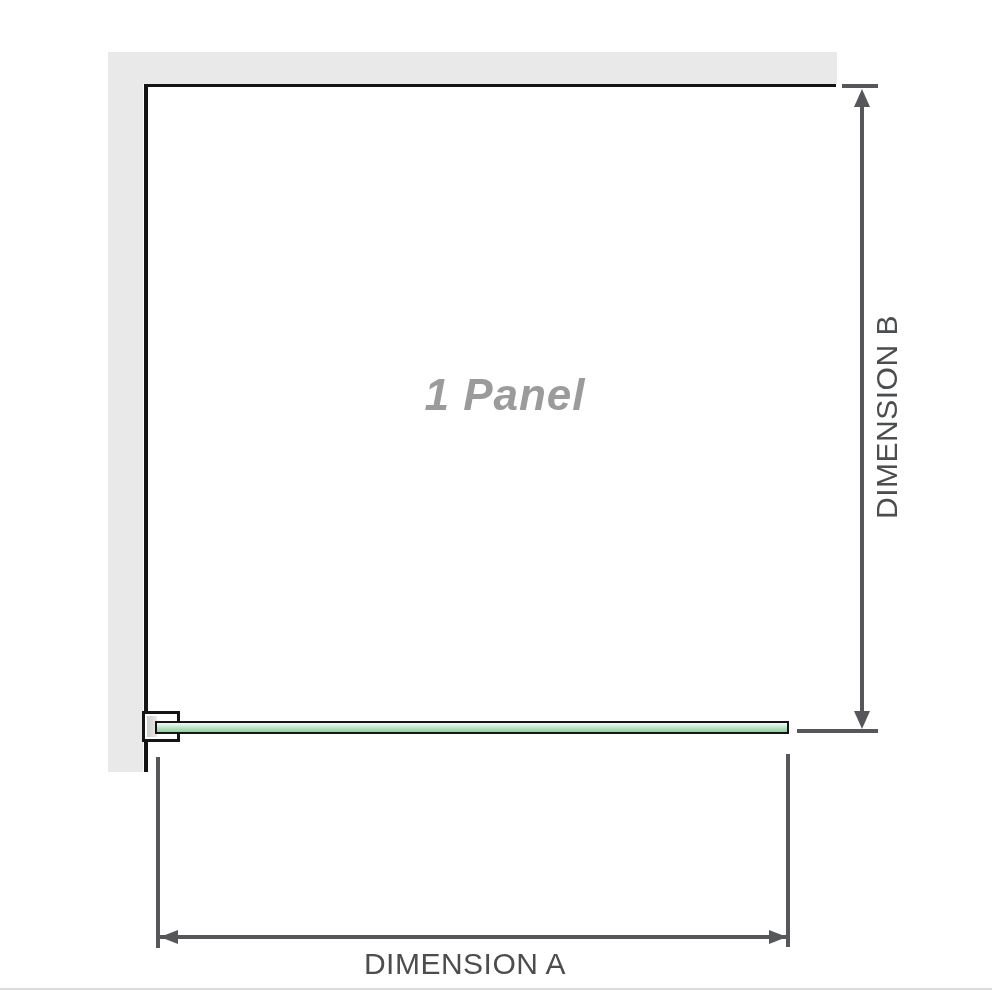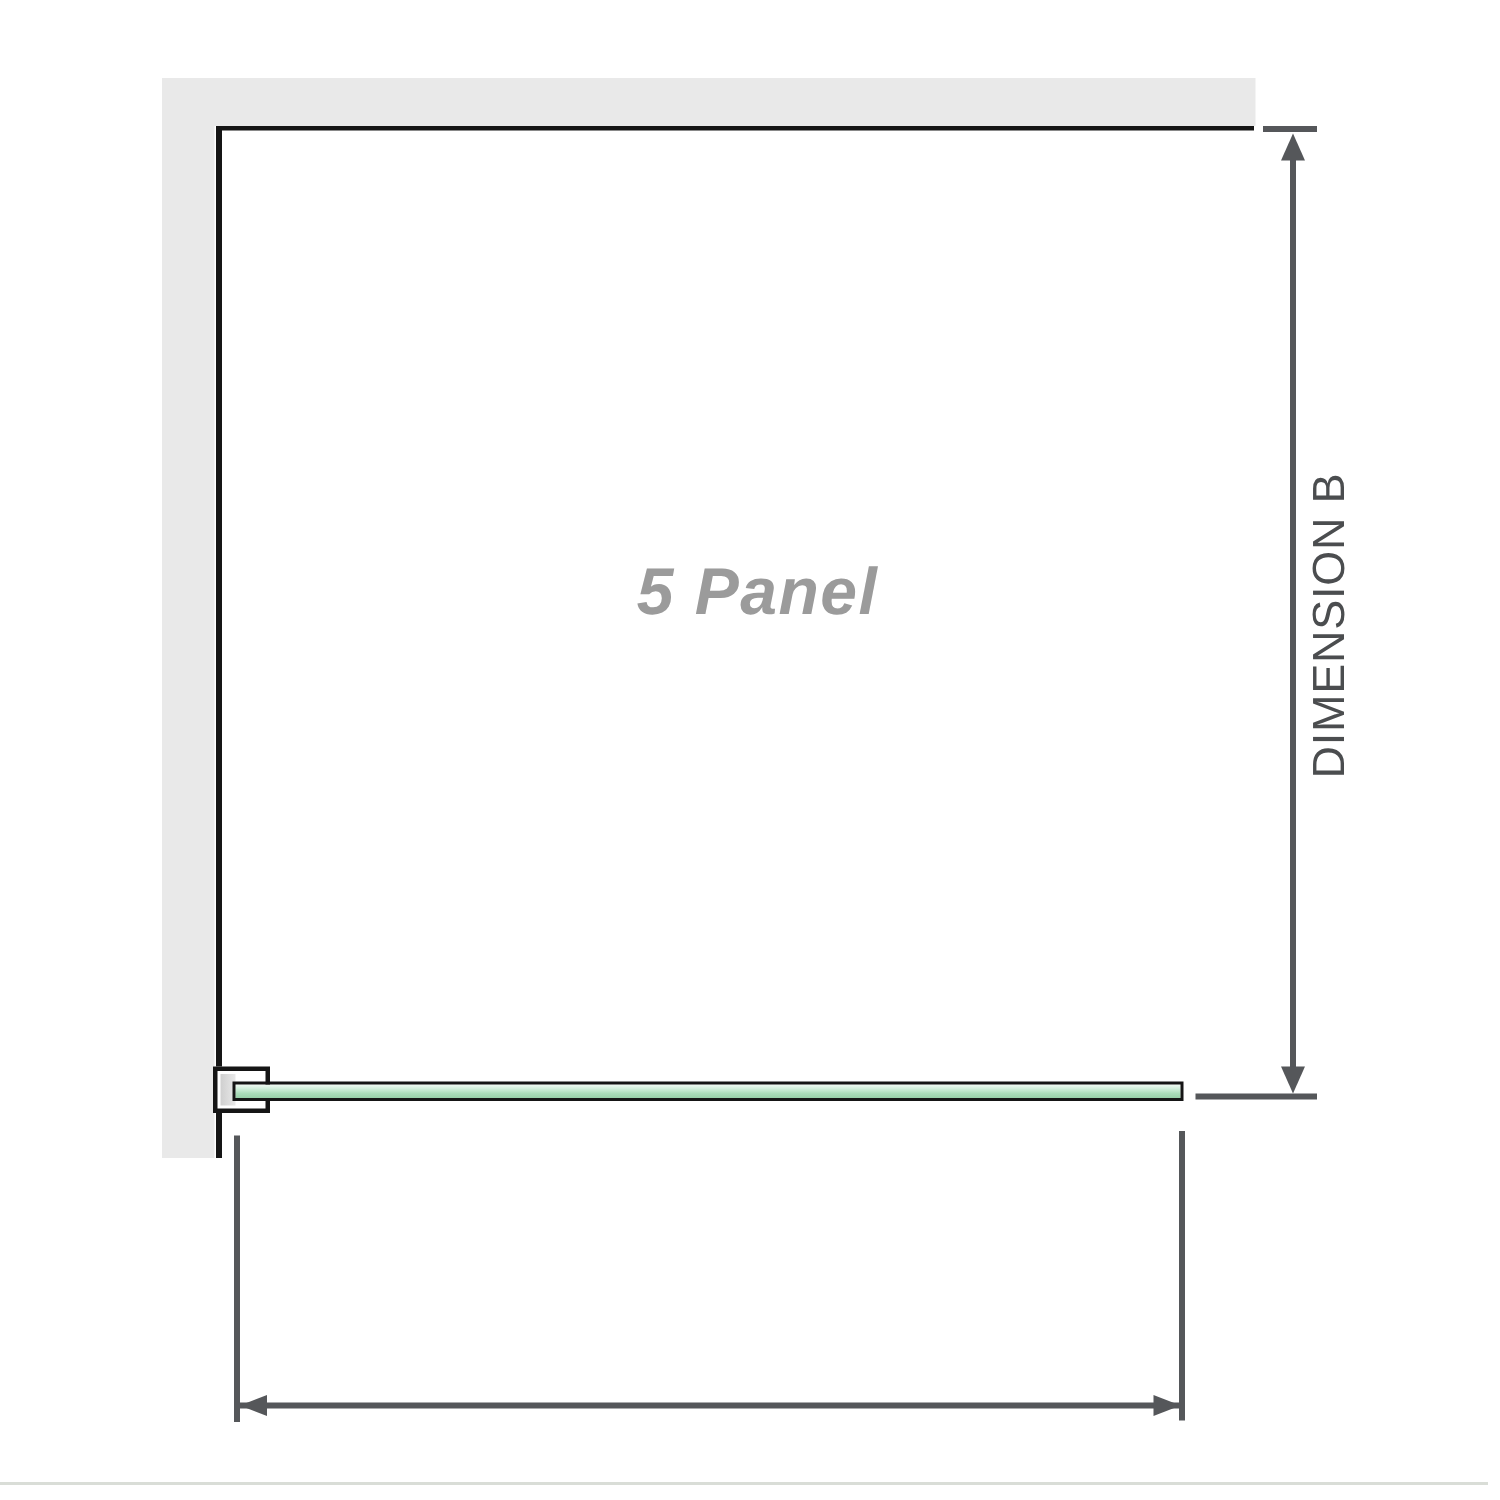--- a/index.html
+++ b/index.html
@@ -95,30 +95,31 @@
   <div class="abs wall-top"></div>
   <div class="abs wall-left"></div>
 
   <div class="abs structure-top-line"></div>
   <div class="abs structure-left-line"></div>
 
   <div class="abs bracket"></div>
   <div class="abs bracket-inner"></div>
   <div class="abs glass-panel"></div>
 
-  <div class="abs panel-label">5 Panel</div>
+  <div class="abs panel-label">1 Panel</div>
 
   <div class="abs dim dim-b-tick-top"></div>
   <div class="abs dim dim-b-line"></div>
   <div class="abs arrow arrow-up"></div>
   <div class="abs arrow arrow-down"></div>
   <div class="abs dim dim-b-tick-bottom"></div>
   <div class="abs dim-label dim-b-label">DIMENSION B</div>
 
   <div class="abs dim ext-line-left"></div>
   <div class="abs dim ext-line-right"></div>
   <div class="abs dim dim-a-line"></div>
   <div class="abs arrow arrow-left"></div>
   <div class="abs arrow arrow-right"></div>
+  <div class="abs dim-label dim-a-label">DIMENSION A</div>
 
   <div class="abs baseline"></div>
 
 </div>
 
 </body></html>

